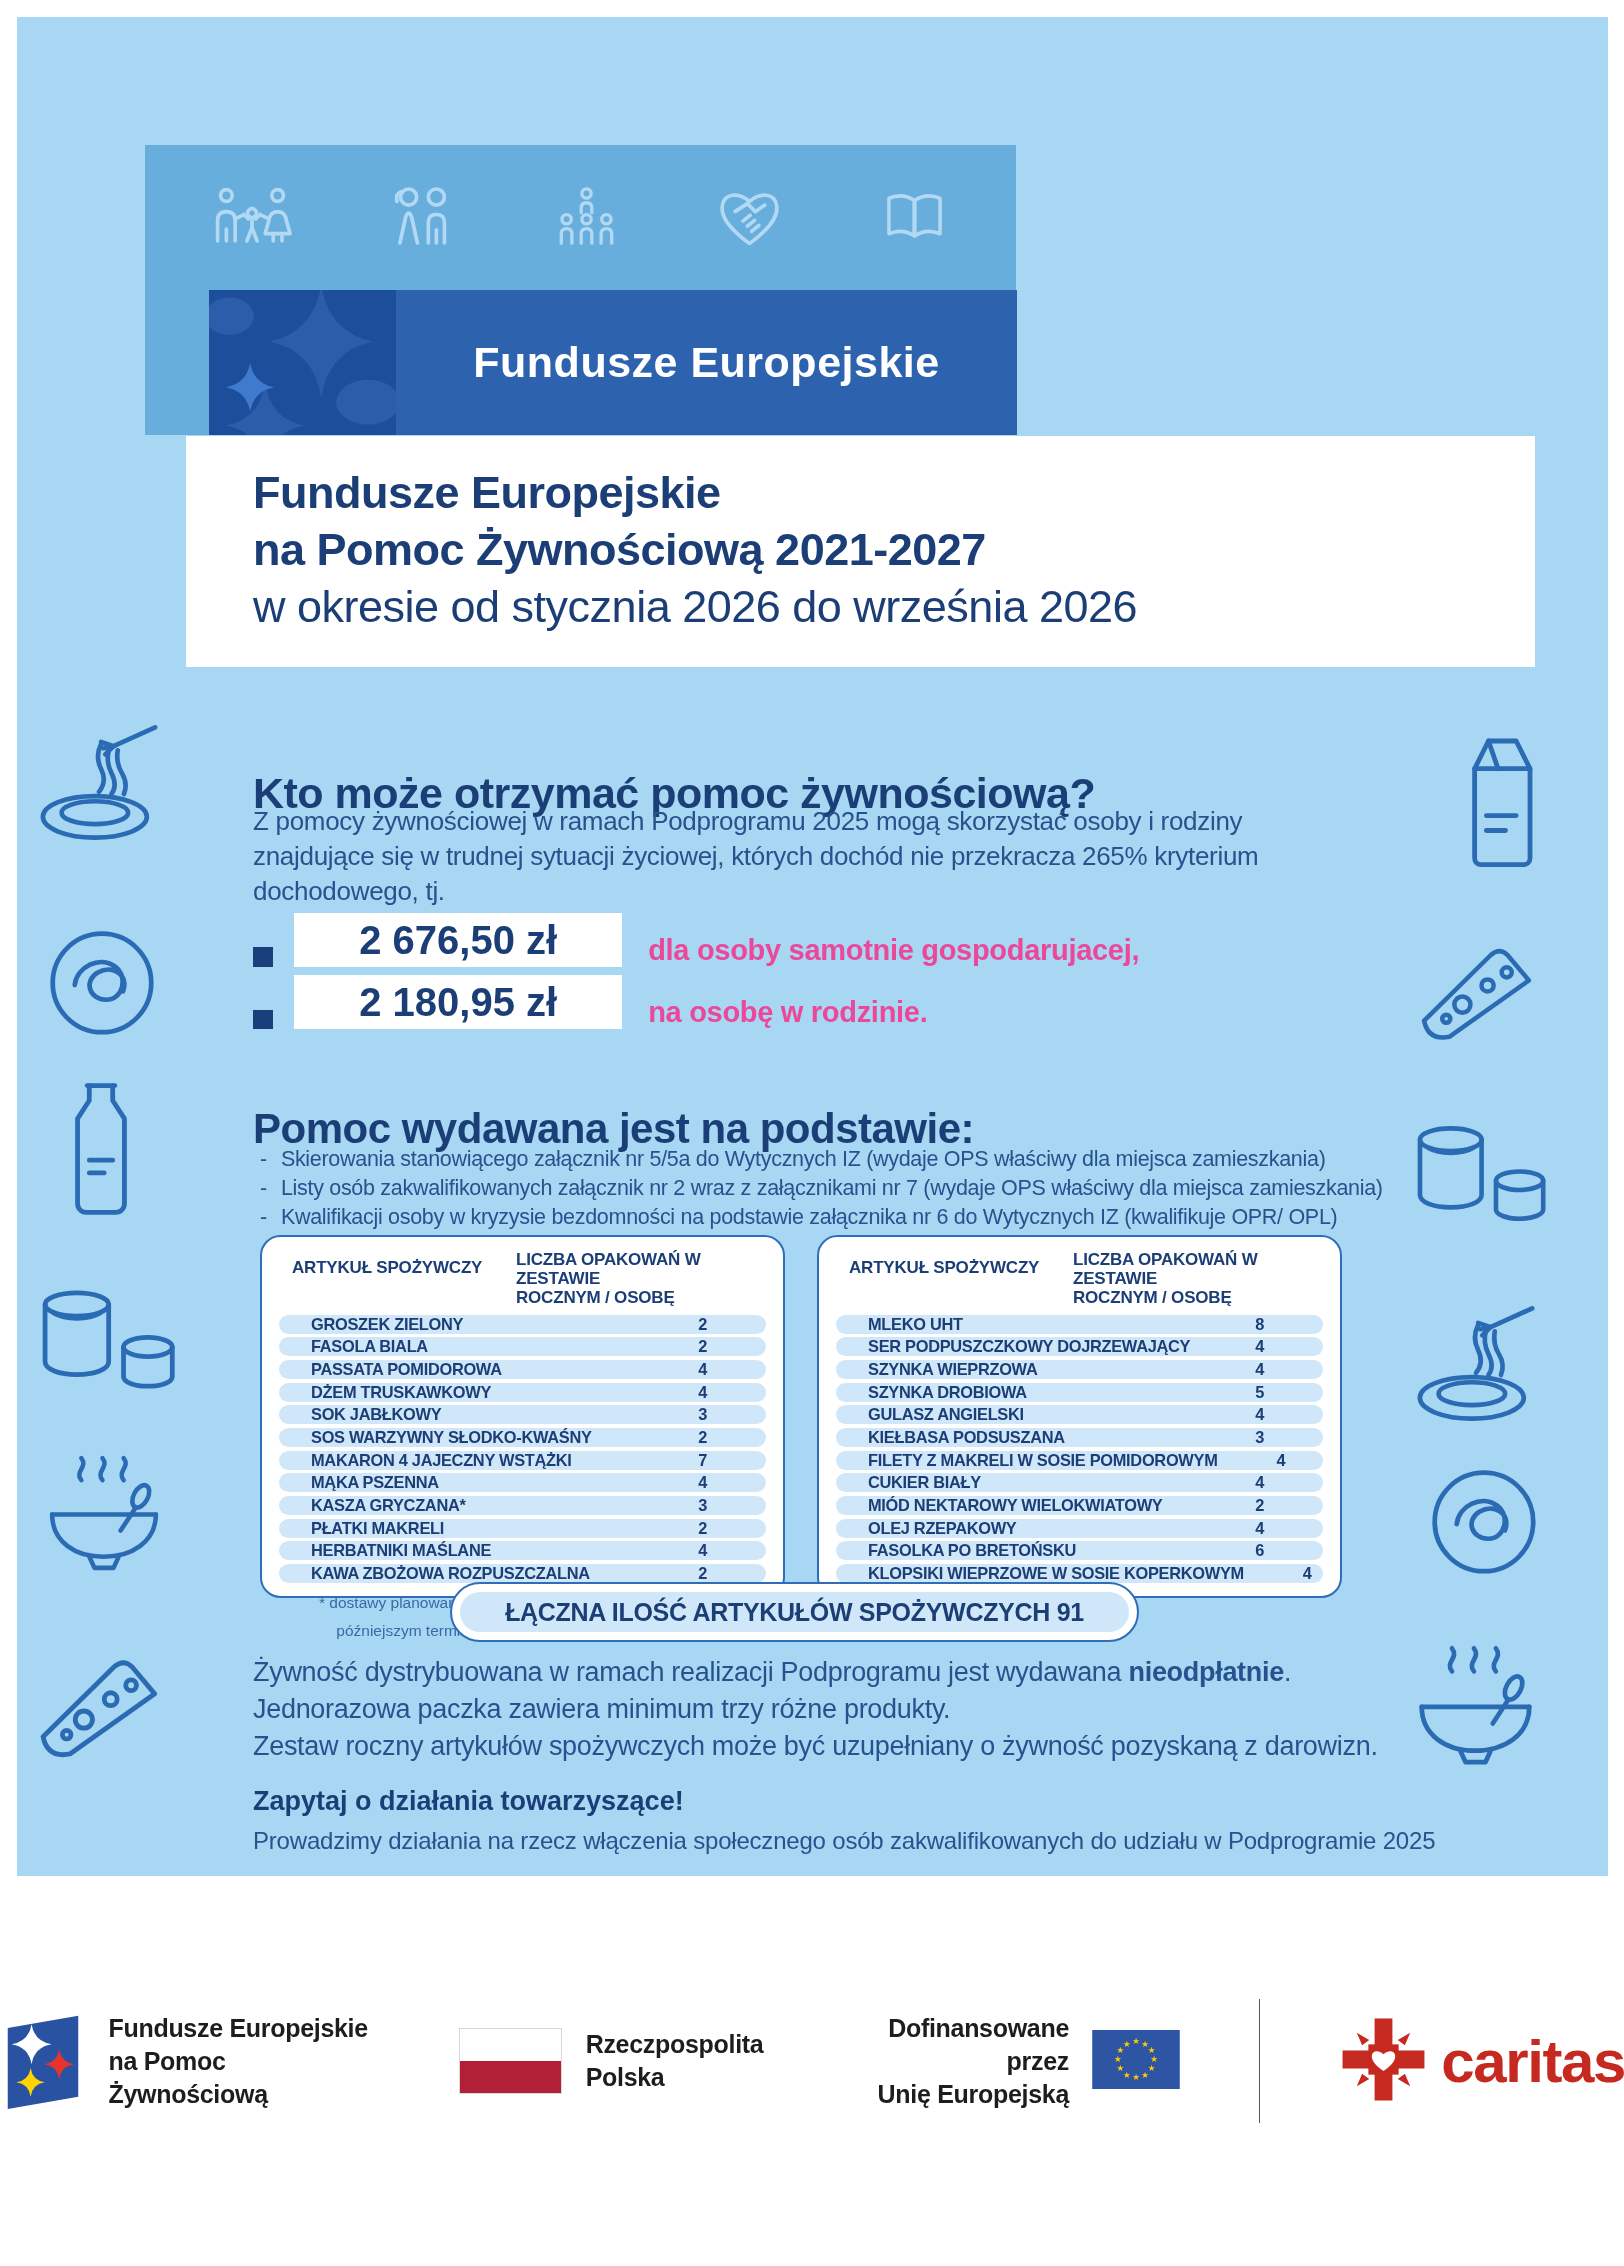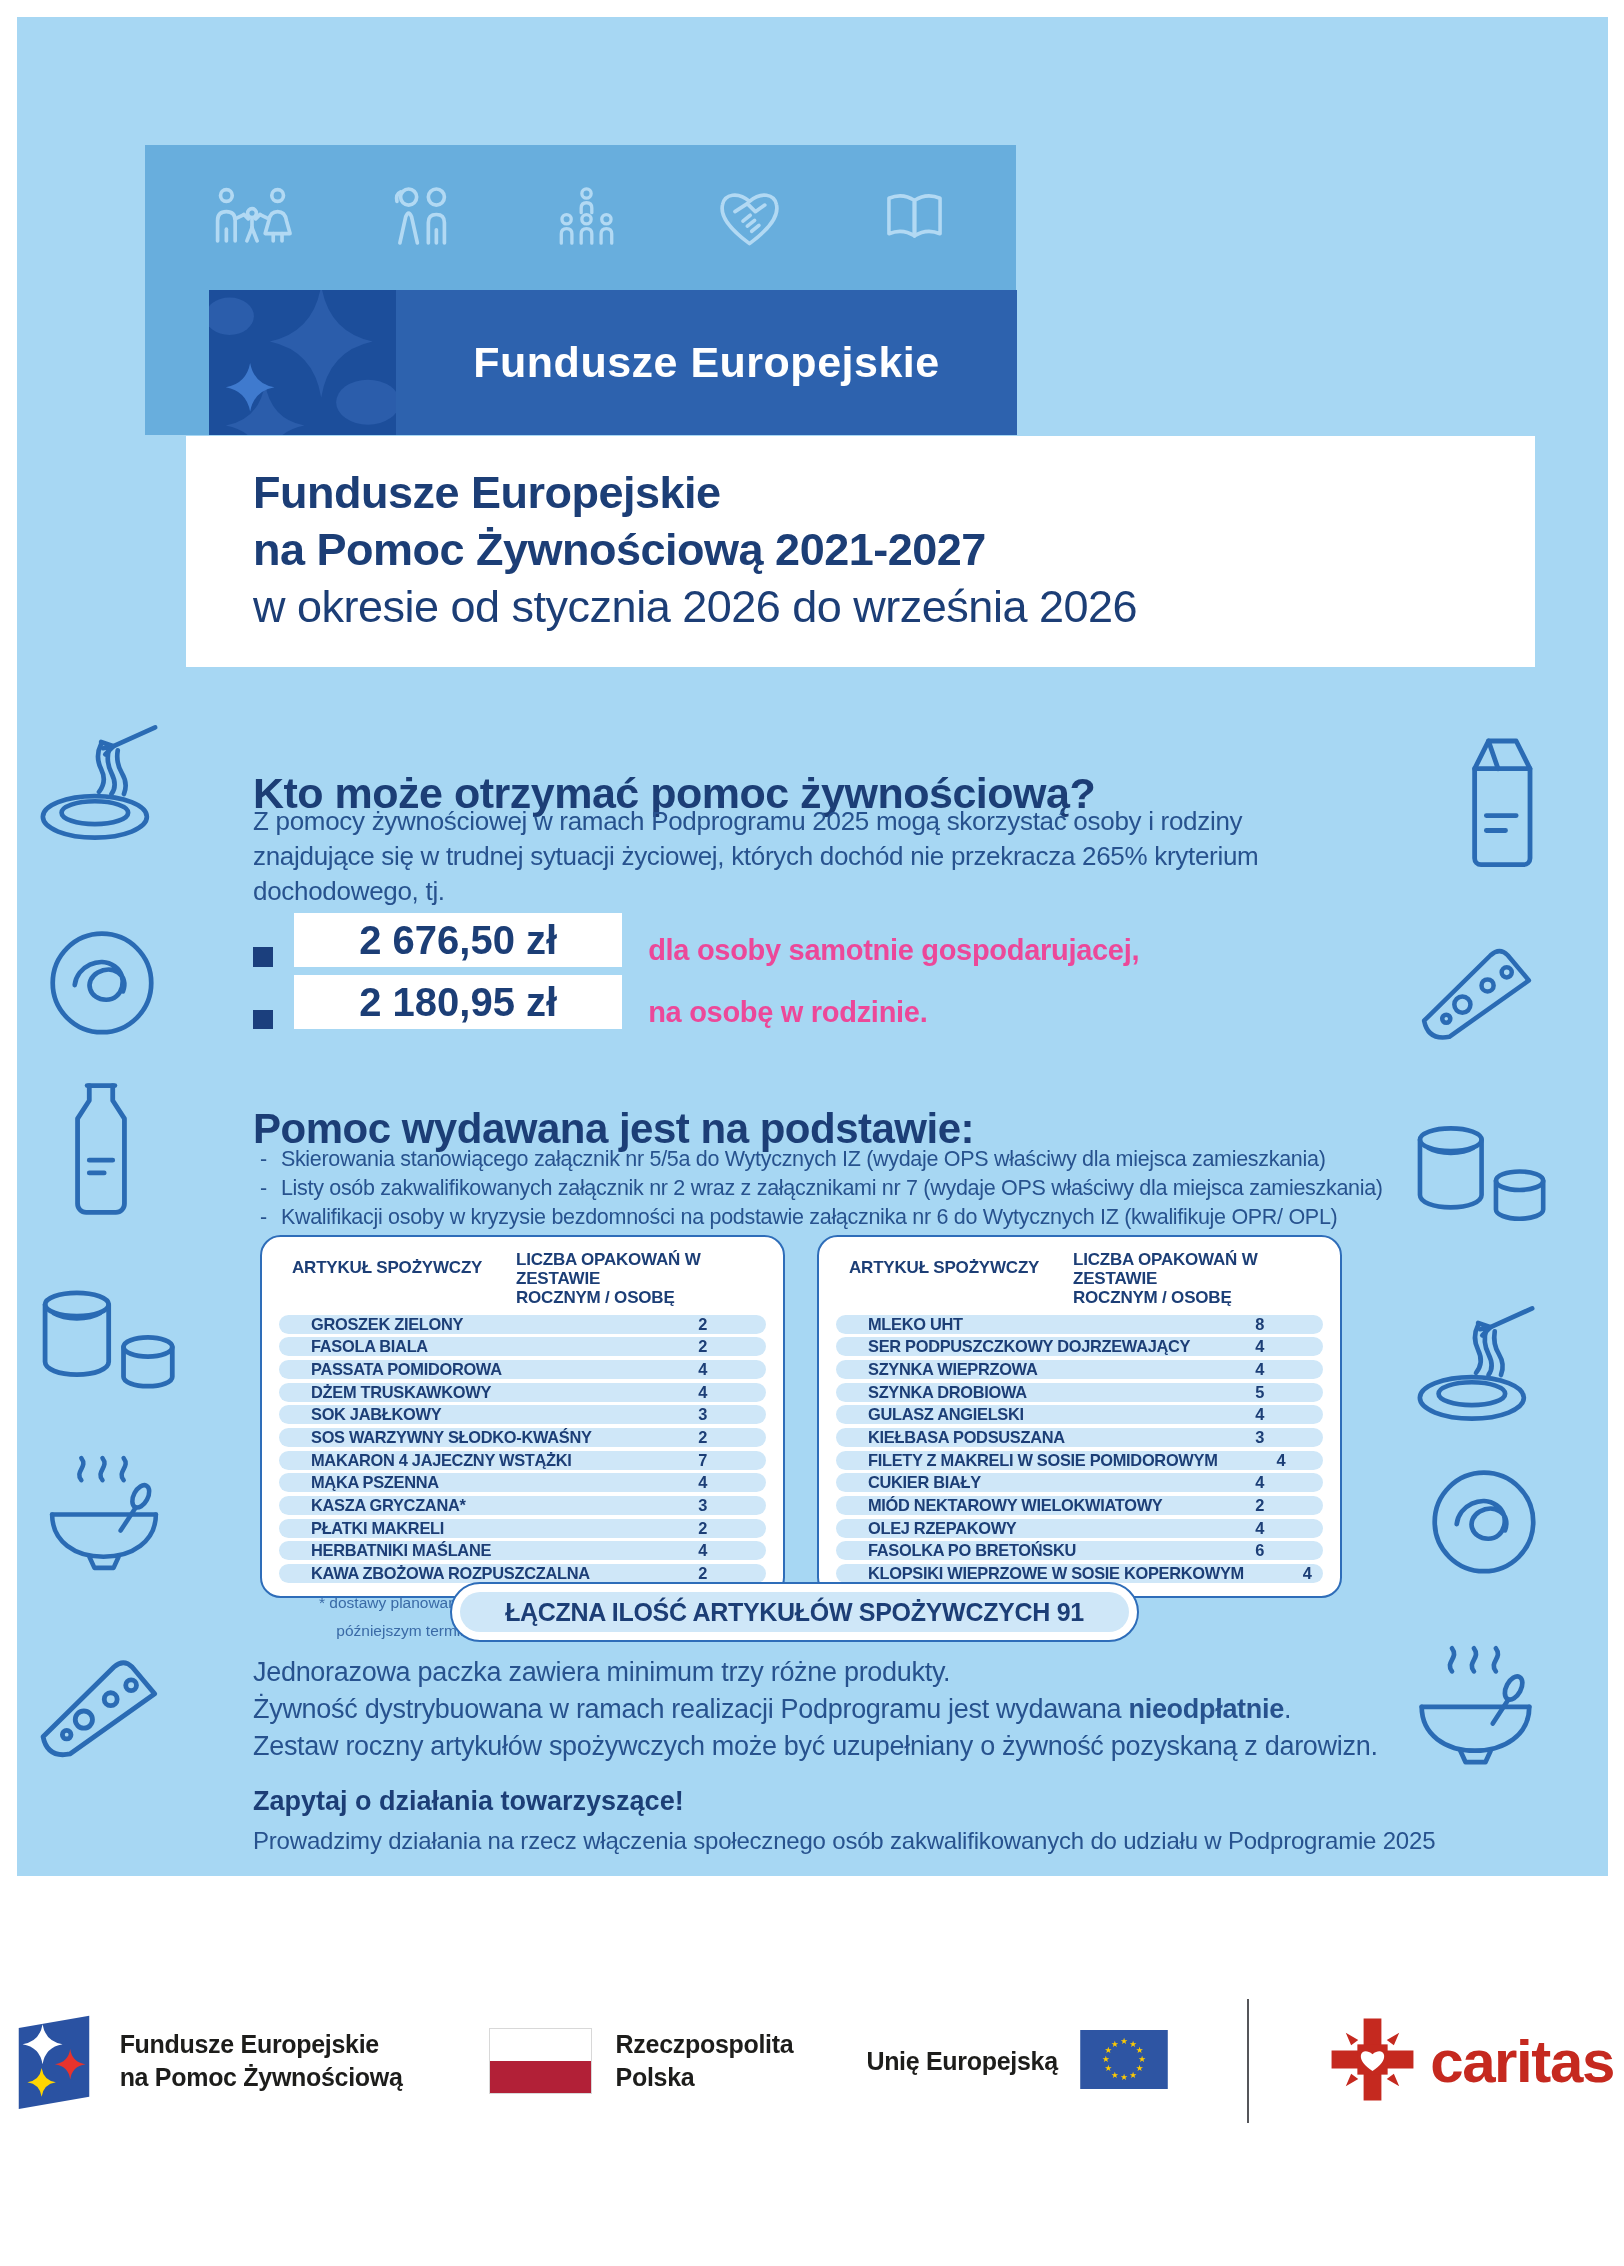--- a/index.html
+++ b/index.html
@@ -351,22 +351,22 @@
       </div>
   </div>
 
   <div class="footnote">* dostawy planowane w późniejszym terminie</div>
 
   <div class="total-pill">
     <div class="total-inner">ŁĄCZNA ILOŚĆ ARTYKUŁÓW SPOŻYWCZYCH 91</div>
   </div>
 
   <div class="notes">
+    <div><span>Żywność dystrybuowana w ramach realizacji Podprogramu jest wydawana </span><b>nieodpłatnie</b><span>.</span></div>
     <div>Jednorazowa paczka zawiera minimum trzy różne produkty.</div>
-    <div><span>Żywność dystrybuowana w ramach realizacji Podprogramu jest wydawana </span><b>nieodpłatnie</b><span>.</span></div>
     <div>Zestaw roczny artykułów spożywczych może być uzupełniany o żywność pozyskaną z darowizn.</div>
   </div>
 
   <div class="ask-heading">Zapytaj o działania towarzyszące!</div>
   <div class="ask-body">Prowadzimy działania na rzecz włączenia społecznego osób zakwalifikowanych do udziału w Podprogramie 2025</div>
 
   <div class="side-icon" style="left:28px;top:717px">
     <svg width="141" height="130" viewBox="0 0 135 125">
       <path d="M122 10L82 28"></path>
         <path d="M82 28l-12-4M82 28l-10 2M82 28l-8 8"></path>
@@ -495,20 +495,21 @@
           <div class="pl-bot"></div>
       </div>
       <div class="f-text f-pl-text">
         <div>Rzeczpospolita</div>
         <div>Polska</div>
       </div>
     </div>
 
     <div class="f-group f-eu">
       <div class="f-text f-eu-text">
+        <div>Dofinansowane przez</div>
         <div>Unię Europejską</div>
       </div>
       <span>
         <svg width="88" height="59" viewBox="0 0 92 62">
           <rect width="92" height="62" fill="#2e55a3"></rect>
           <g fill="#ffcc00" font-family="DejaVu Sans" font-size="9" text-anchor="middle">
             <text x="46" y="15">★</text>
               <text x="55.5" y="17.5">★</text>
               <text x="62.5" y="24.5">★</text>
             <text x="65" y="34">★</text>

